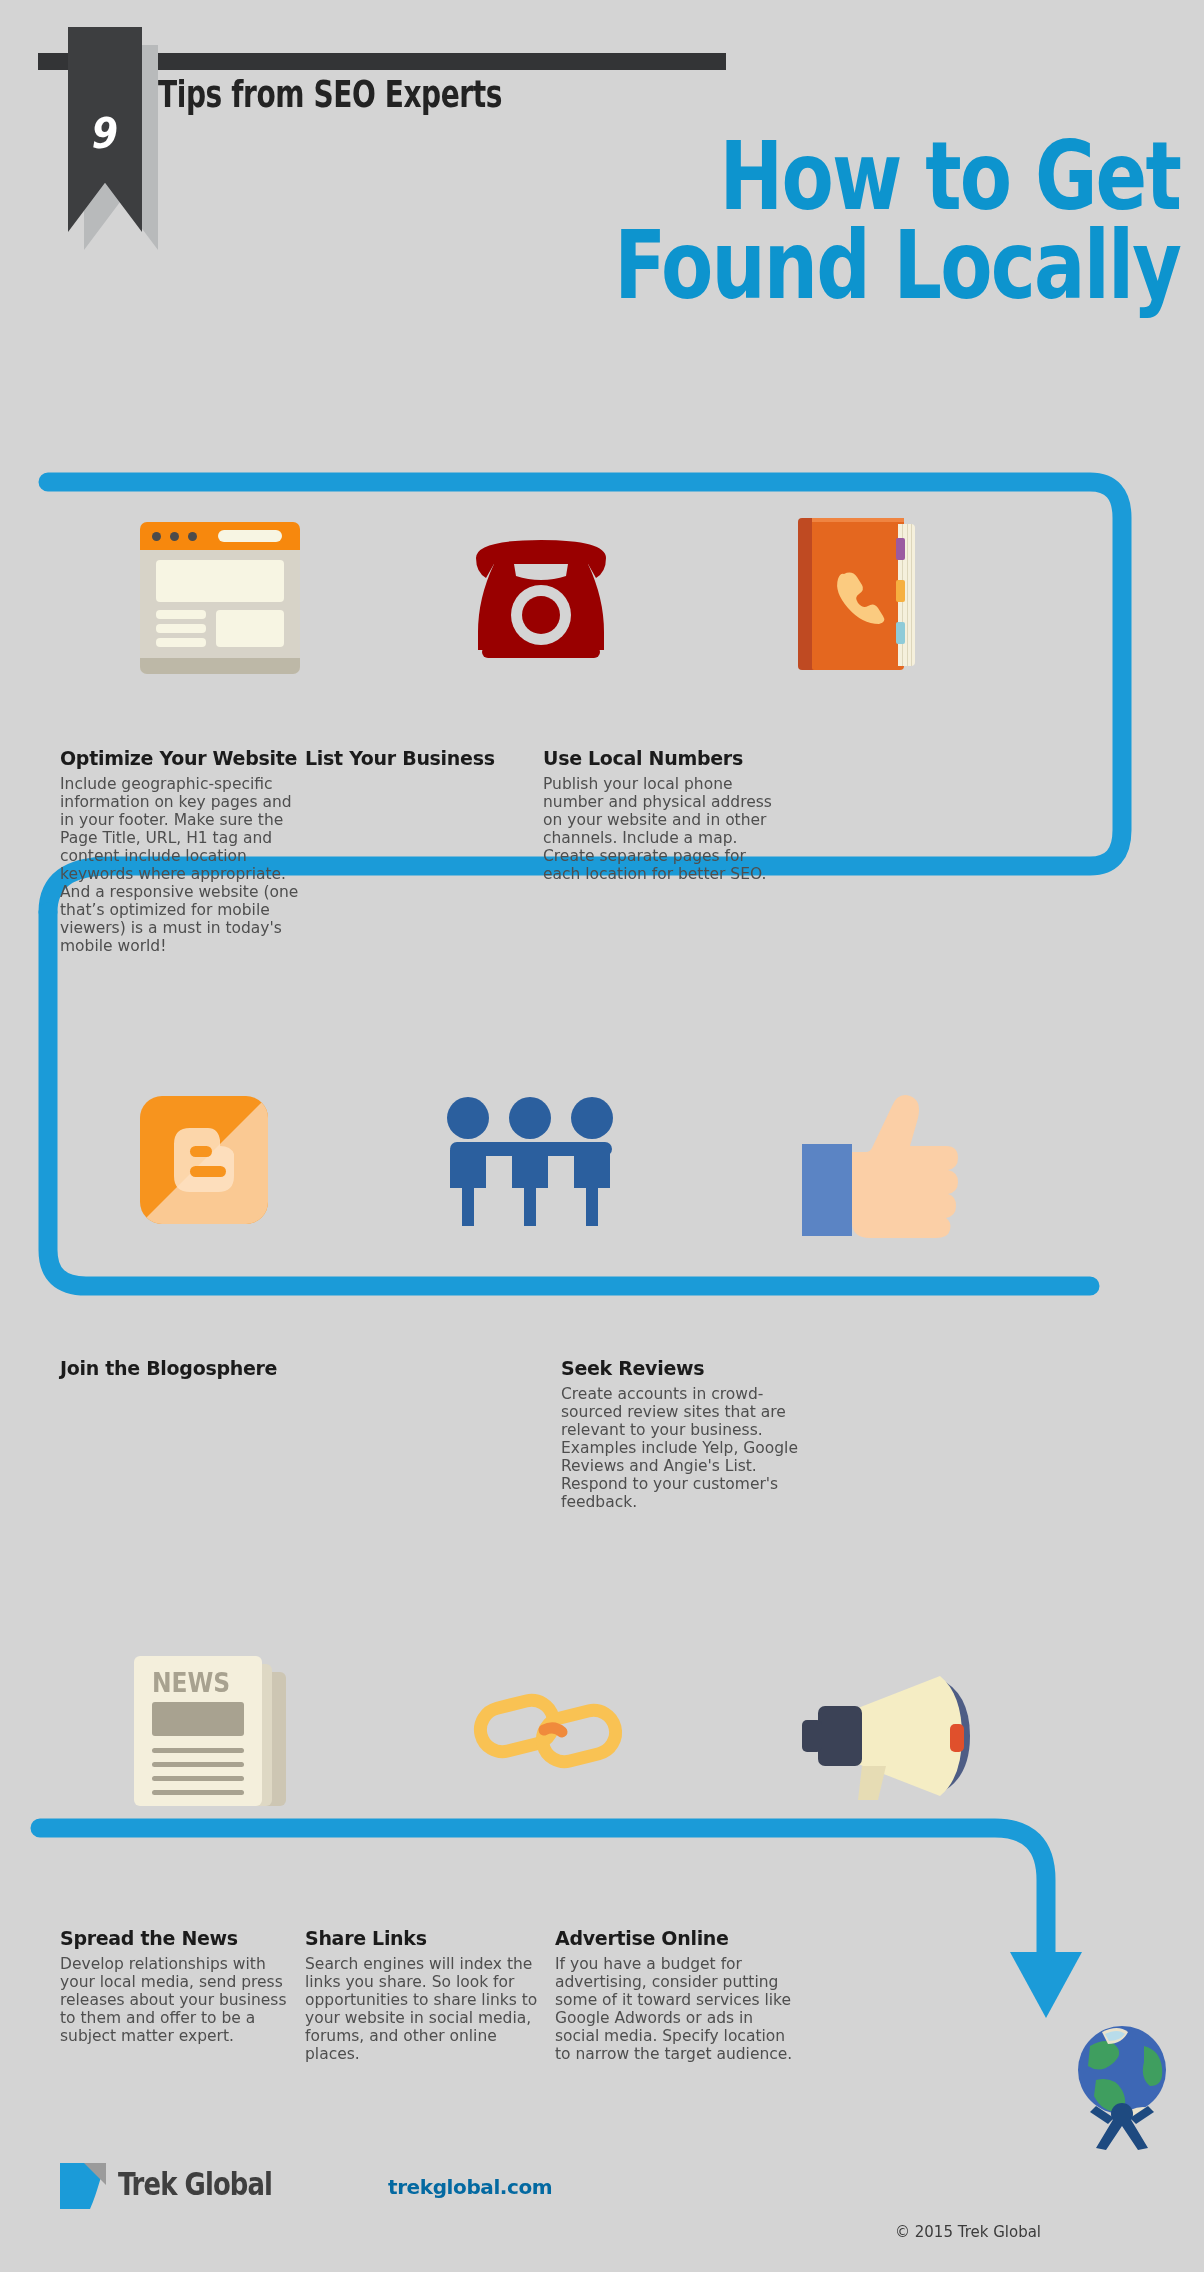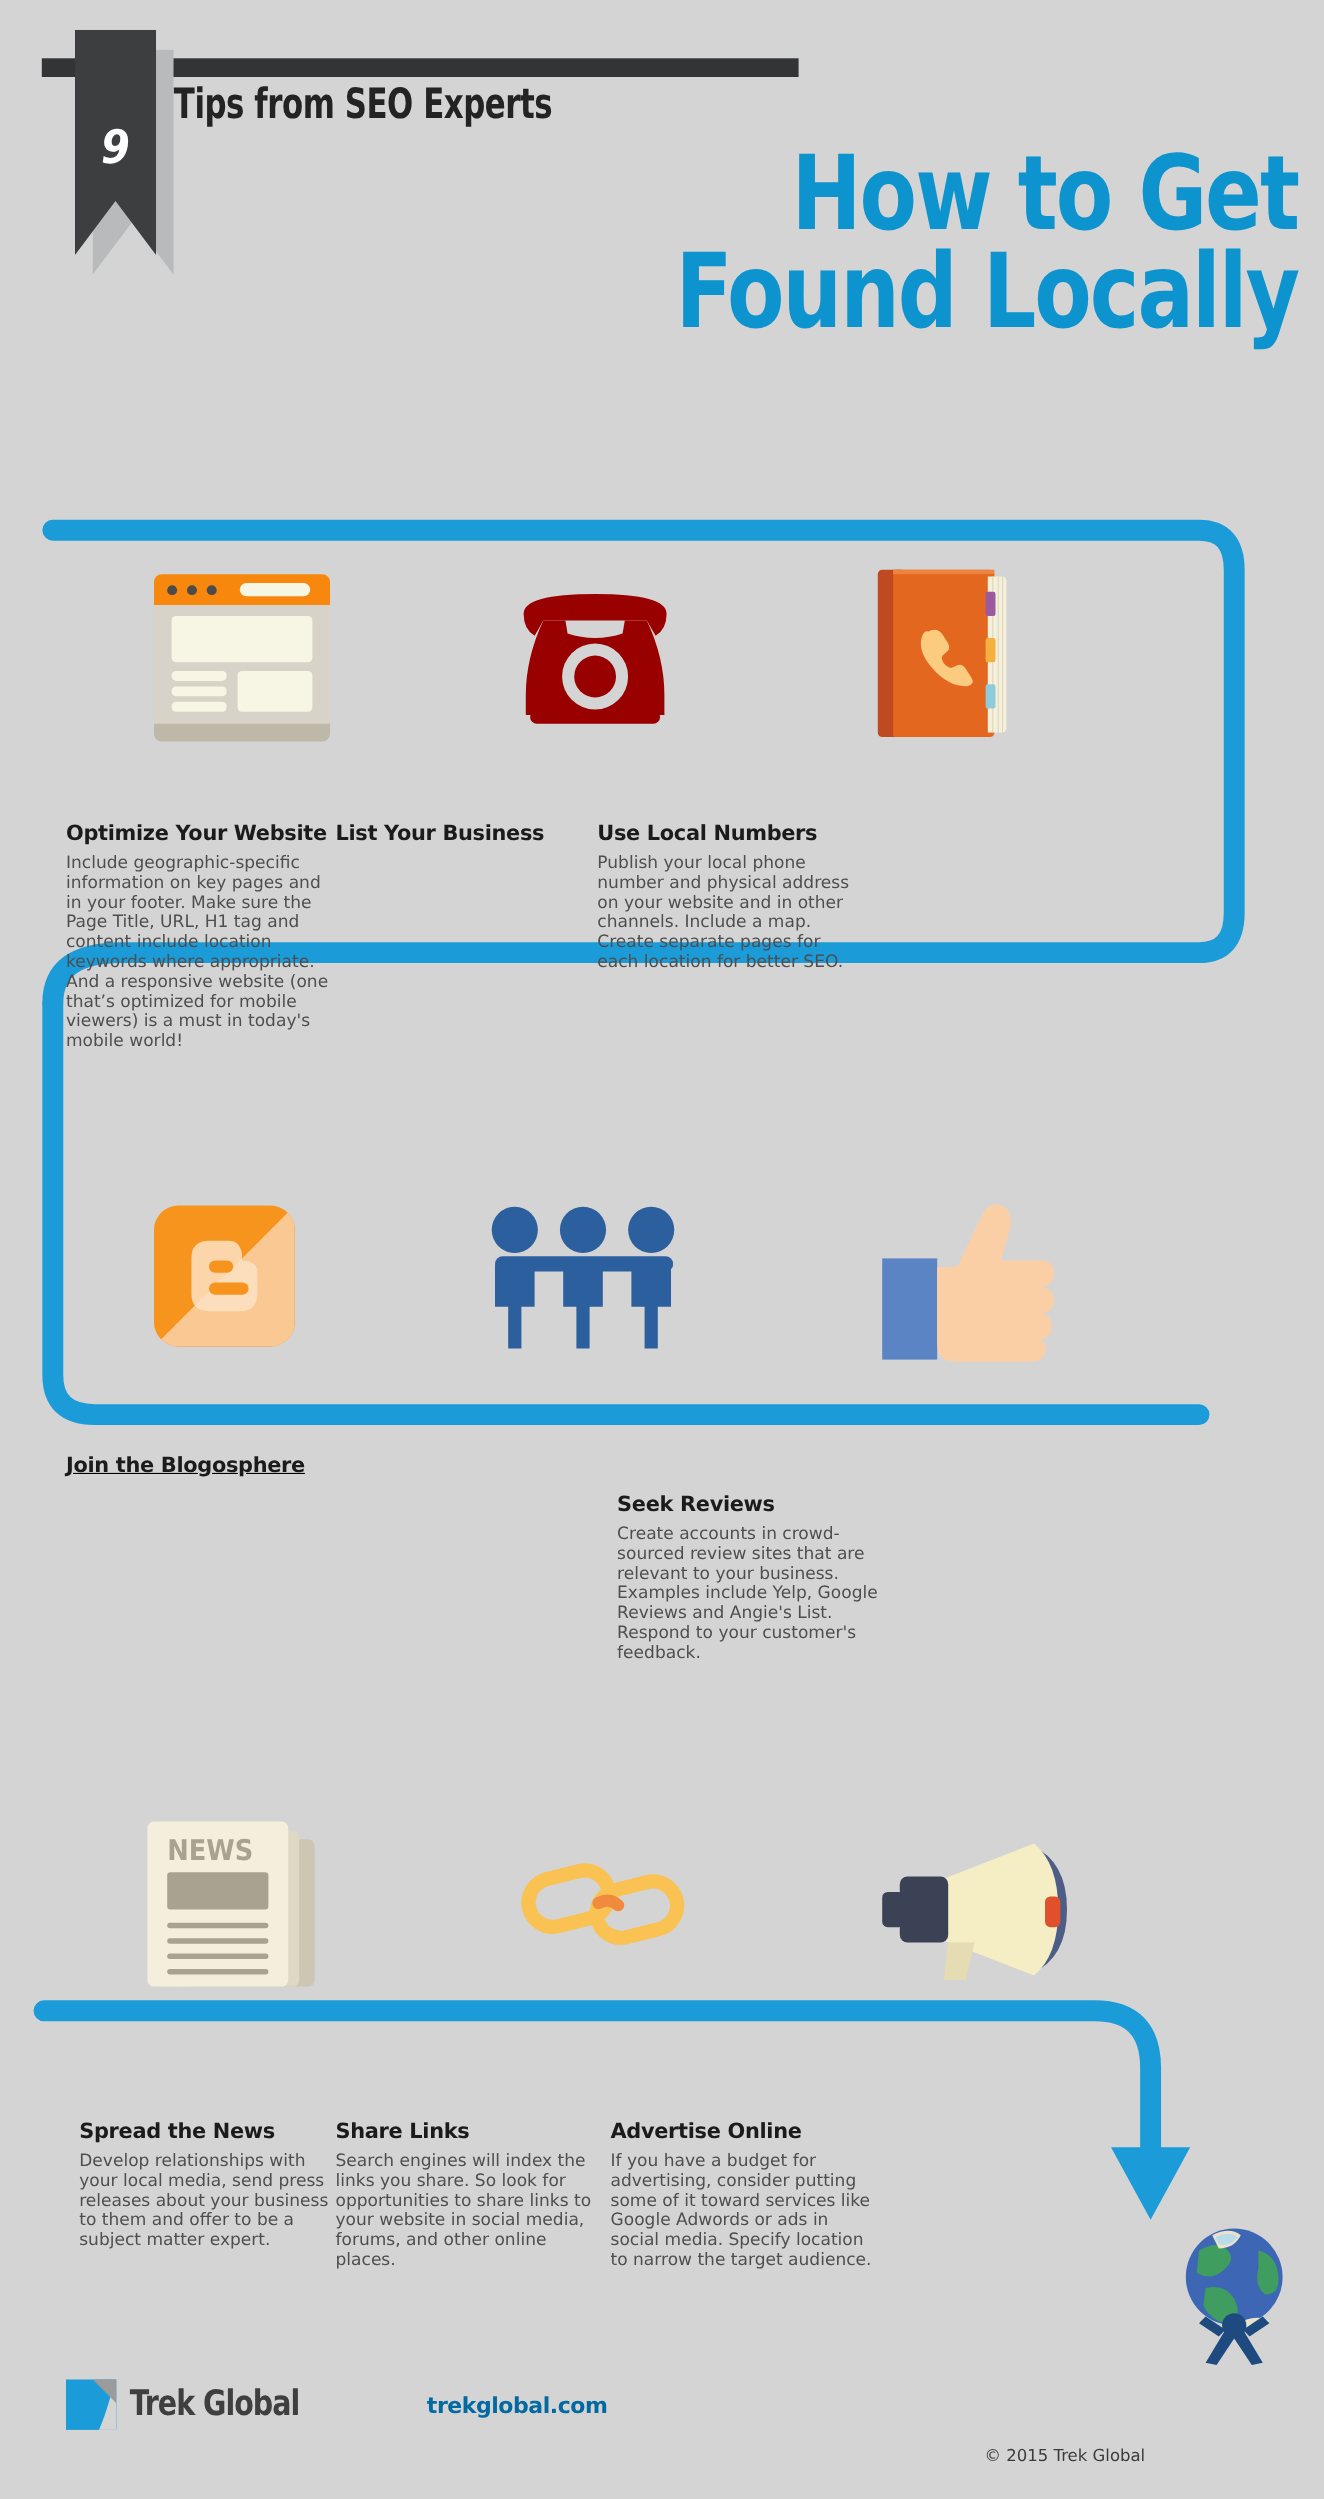--- a/index.html
+++ b/index.html
@@ -270,31 +270,31 @@
 
   <div class="tip" style="left:305px;top:748px;width:240px;">
     <h3>List Your Business</h3>
   </div>
 
   <div class="tip" style="left:543px;top:748px;width:245px;">
     <h3>Use Local Numbers</h3>
     <p>Publish your local phone number and physical address on your website and in other channels. Include a map. Create separate pages for each location for better SEO.</p>
   </div>
 
-  <div class="tip" style="left:60px;top:1322px;width:240px;text-decoration:underline;">
+  <div class="tip" style="left:60px;top:1358px;width:240px;">
     <h3>Join the Blogosphere</h3>
   </div>
 
 
   <div class="tip" style="left:561px;top:1358px;width:245px;">
     <h3>Seek Reviews</h3>
     <p>Create accounts in crowd-sourced review sites that are relevant to your business. Examples include Yelp, Google Reviews and Angie's List. Respond to your customer's feedback.</p>
   </div>
 
-  <div class="tip" style="left:72px;top:1928px;width:245px;">
+  <div class="tip" style="left:60px;top:1928px;width:245px;">
     <h3>Spread the News</h3>
     <p>Develop relationships with your local media, send press releases about your business to them and offer to be a subject matter expert.</p>
   </div>
 
   <div class="tip" style="left:305px;top:1928px;width:245px;">
     <h3>Share Links</h3>
     <p>Search engines will index the links you share. So look for opportunities to share links to your website in social media, forums, and other online places.</p>
   </div>
 
   <div class="tip" style="left:543px;top:1928px;width:245px;margin-left:12px;">

